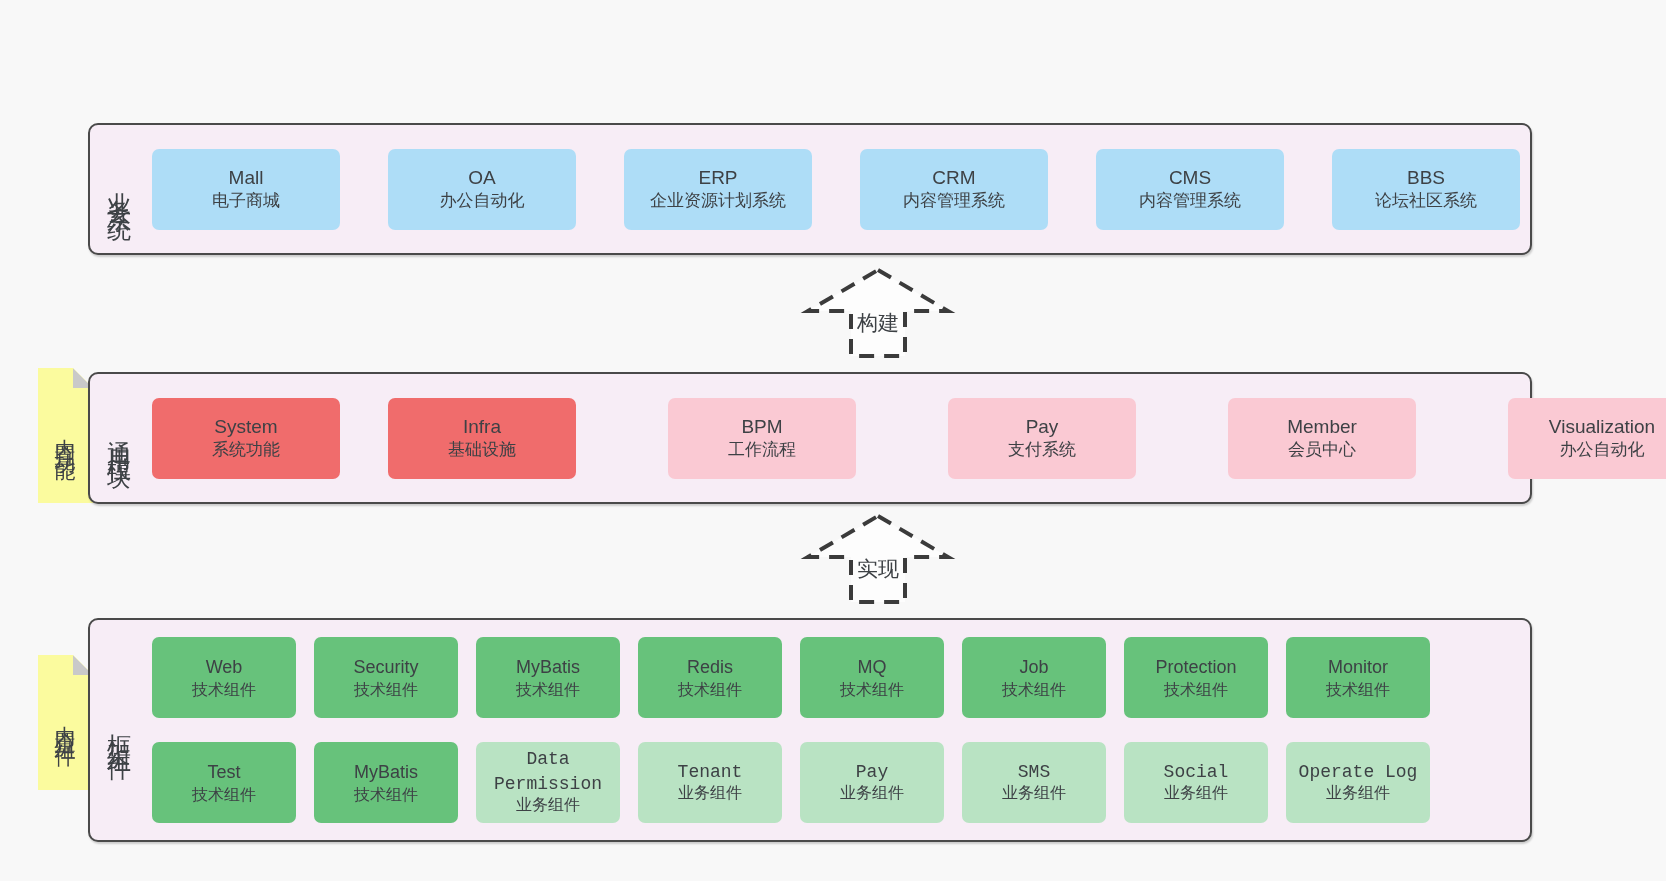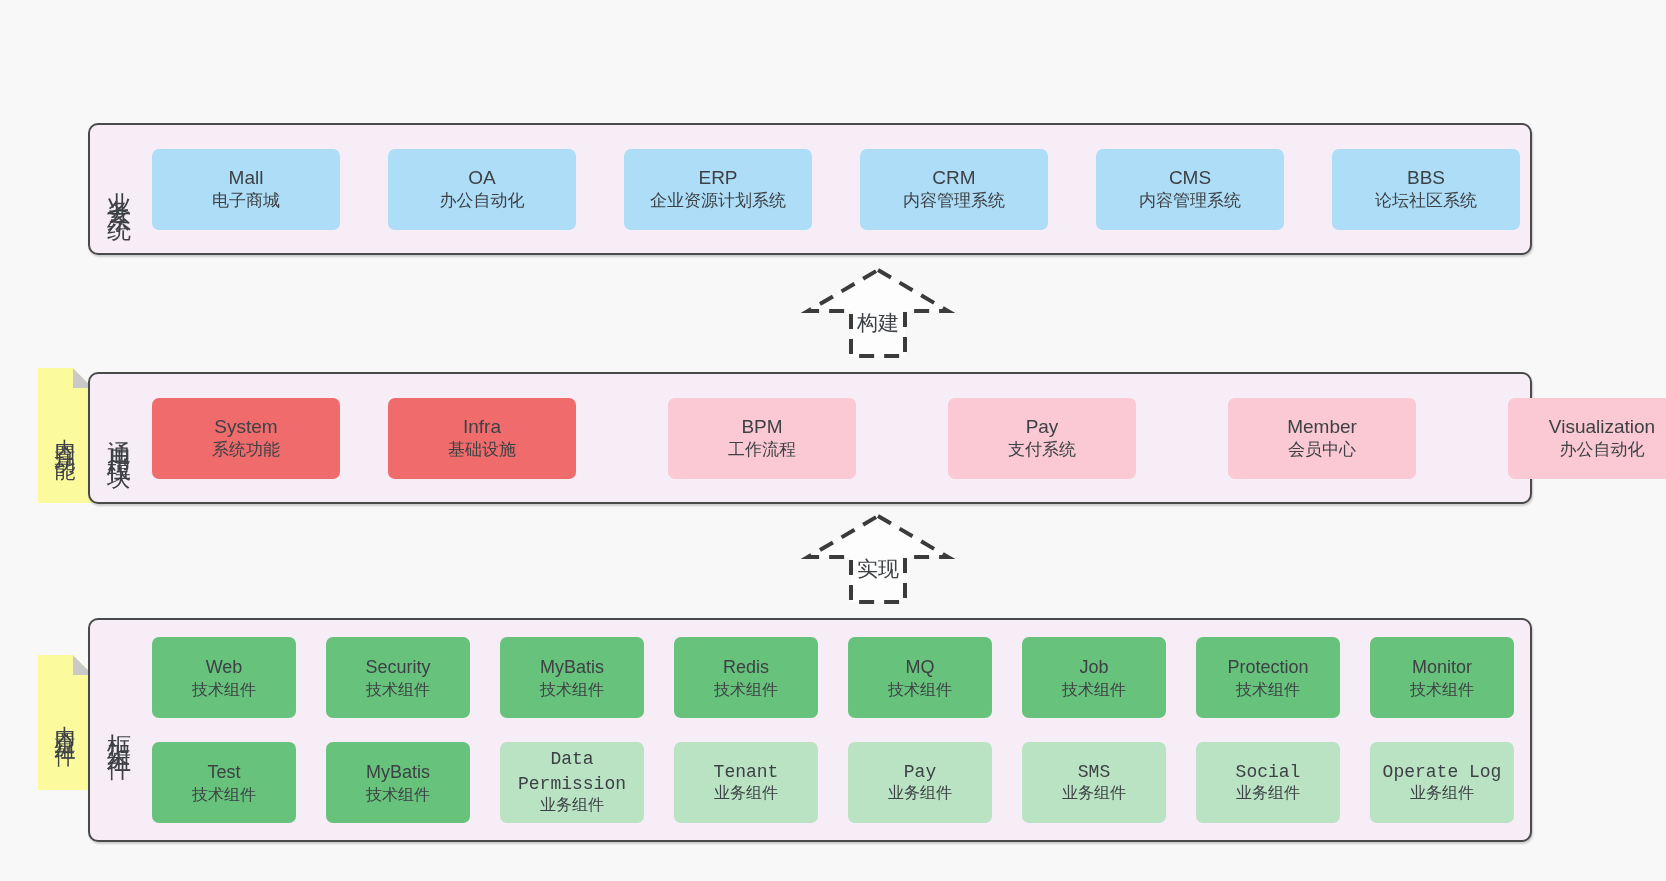--- a/index.html
+++ b/index.html
@@ -24,21 +24,21 @@
   .band{position:absolute;left:88px;width:1444px;background:var(--bandBg);
     border:2px solid var(--bandBorder);border-radius:10px;display:flex;z-index:2;
     box-shadow:1px 2px 2px rgba(0,0,0,0.18);}
   .band-label{width:58px;display:flex;align-items:center;justify-content:center;flex:0 0 58px;}
   .vtext{writing-mode:vertical-rl;text-orientation:upright;font-size:24px;letter-spacing:8px;
     color:var(--text);line-height:1;}
   .boxes-area{flex:1;display:flex;flex-direction:column;justify-content:center;
     padding-left:4px;gap:24px;}
   .box-row{display:flex;align-items:center;}
   .row-wide{gap:48px;}
-  .row-narrow{gap:30px;}
+  .row-narrow{gap:18px;}
 
   
   .box{height:81px;border-radius:7px;display:flex;flex-direction:column;align-items:center;
     justify-content:center;text-align:center;line-height:1.35;}
   .box-wide{width:188px;}
   .box-narrow{width:144px;}
   .box .en{font-size:19px;}
   .box .zh{font-size:17px;}
   .box-narrow .en{font-size:18px;}
   .box-narrow .zh{font-size:16px;}

